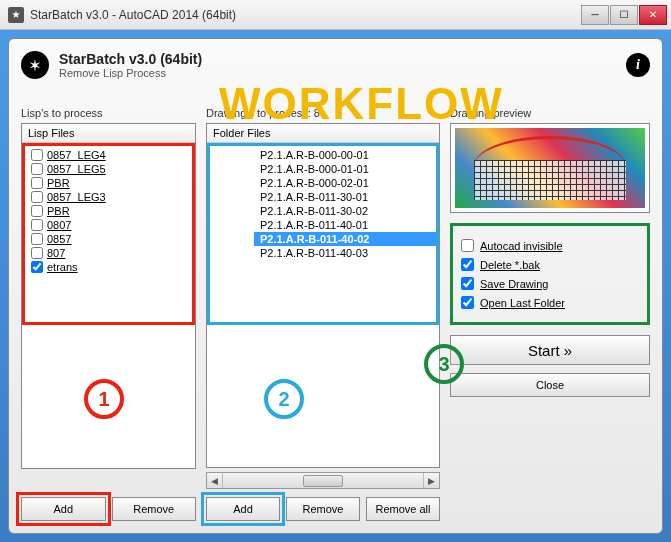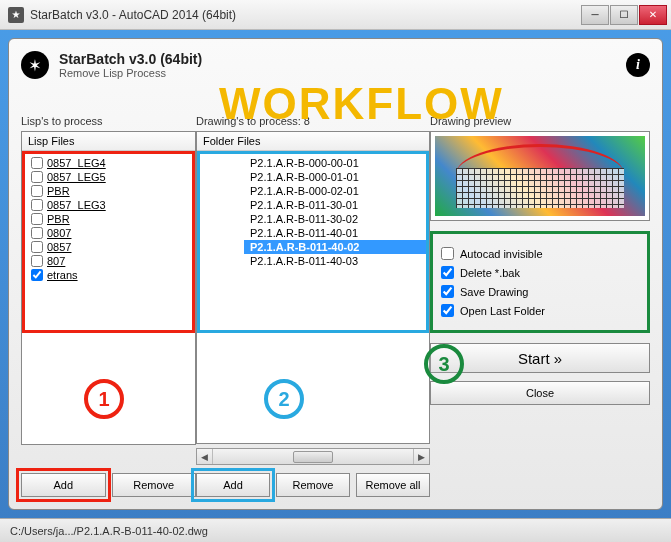--- a/index.html
+++ b/index.html
@@ -20,21 +20,21 @@
 .panel { flex: 1; background: linear-gradient(to bottom, #fafafa, #e8e8e8); border: 1px solid #888; border-radius: 6px; padding: 12px; display: flex; flex-direction: column; position: relative; }
 
 .header { display: flex; align-items: center; margin-bottom: 6px; }
 .header-icon { width: 28px; height: 28px; background: #000; border-radius: 50%; display: flex; align-items: center; justify-content: center; color: #fff; font-size: 16px; margin-right: 10px; }
 .header-text h2 { font-size: 14px; font-weight: bold; color: #222; }
 .header-text p { font-size: 11px; color: #555; }
 .info-icon { width: 24px; height: 24px; background: #000; border-radius: 50%; color: #fff; display: flex; align-items: center; justify-content: center; font-style: italic; font-weight: bold; font-family: serif; margin-left: auto; font-size: 14px; }
 
 .workflow-overlay { position: absolute; top: 40px; left: 210px; font-size: 44px; font-weight: 800; color: #f4b800; letter-spacing: 2px; pointer-events: none; z-index: 50; }
 
-.cols { display: flex; flex: 1; margin-top: 30px; justify-content: center; }
+.cols { display: flex; gap: 10px; flex: 1; margin-top: 22px; justify-content: center; }
 .col { display: flex; flex-direction: column; }
 .col1 { width: 175px; }
 .col2 { width: 234px; }
 .col3 { flex: 1; }
 
 .col-title { font-size: 11px; color: #333; margin-bottom: 4px; }
 .listbox { flex: 1; background: #fff; border: 1px solid #888; font-size: 11px; overflow: hidden; }
 .list-header { background: linear-gradient(to bottom, #fdfdfd, #eee); border-bottom: 1px solid #ccc; padding: 3px 6px; font-size: 11px; }
 .list-body { padding: 2px 0; }
 .lisp-row { display: flex; align-items: center; padding: 1px 6px; gap: 4px; text-decoration: underline; }
@@ -53,21 +53,21 @@
 .btn-row { display: flex; gap: 6px; margin-top: 8px; }
 .btn { flex: 1; height: 24px; background: linear-gradient(to bottom, #fdfdfd, #e2e2e2); border: 1px solid #888; font-size: 11px; cursor: default; display: flex; align-items: center; justify-content: center; }
 .btn.redborder { outline: 3px solid #e21; outline-offset: 2px; }
 .btn.cyanborder { outline: 3px solid #29a9e0; outline-offset: 2px; }
 
 .preview { background: #fff; border: 1px solid #888; height: 90px; padding: 4px; position: relative; overflow: hidden; }
 .preview-img { width: 100%; height: 100%; background: linear-gradient(45deg, #2a4 0%, #48c 20%, #fb3 40%, #d35 60%, #28b 80%, #5c4 100%); position: relative; }
 .preview-grid { position: absolute; top: 40%; left: 10%; width: 80%; height: 50%; background: repeating-linear-gradient(to right, #333 0, #333 1px, transparent 1px, transparent 6px), repeating-linear-gradient(to bottom, #333 0, #333 1px, transparent 1px, transparent 6px); background-color: rgba(255,255,255,0.7); }
 .preview-arc { position: absolute; top: 8px; left: 10%; width: 80%; height: 30px; border-top: 3px solid #d22; border-radius: 50% 50% 0 0 / 100% 100% 0 0; }
 
-.options { border: 3px solid #1a8a3e; padding: 10px 8px; margin-top: 10px; }
+.options { border: 3px solid #1a8a3e; padding: 10px 8px; margin-top: 10px; text-decoration: underline; }
 .opt-row { display: flex; align-items: center; gap: 6px; padding: 3px 0; font-size: 11px; }
 .opt-row input[type=checkbox] { width: 13px; height: 13px; }
 
 .start-btn { height: 30px; background: linear-gradient(to bottom, #fdfdfd, #e2e2e2); border: 1px solid #888; font-size: 15px; display: flex; align-items: center; justify-content: center; margin-top: 10px; cursor: default; }
 .close-btn { height: 24px; background: linear-gradient(to bottom, #fdfdfd, #e2e2e2); border: 1px solid #888; font-size: 11px; display: flex; align-items: center; justify-content: center; margin-top: 8px; cursor: default; }
 
 .badge { position: absolute; width: 40px; height: 40px; border: 4px solid; border-radius: 50%; display: flex; align-items: center; justify-content: center; font-size: 20px; font-weight: bold; background: rgba(255,255,255,0.1); z-index: 40; }
 .badge1 { border-color: #e21; color: #e21; top: 340px; left: 75px; }
 .badge2 { border-color: #29a9e0; color: #29a9e0; top: 340px; left: 255px; }
 .badge3 { border-color: #1a8a3e; color: #1a8a3e; top: 305px; left: 415px; }
@@ -217,17 +217,14 @@
           </div>
 
           <div class="start-btn">Start »</div>
           <div class="close-btn">Close</div>
         </div>
 
       </div>
     </div>
   </div>
 
-  <div class="statusbar">
-    <span>C:/Users/ja.../P2.1.A.R-B-011-40-02.dwg</span>
-  </div>
 
 </div>
 
 </body></html>

